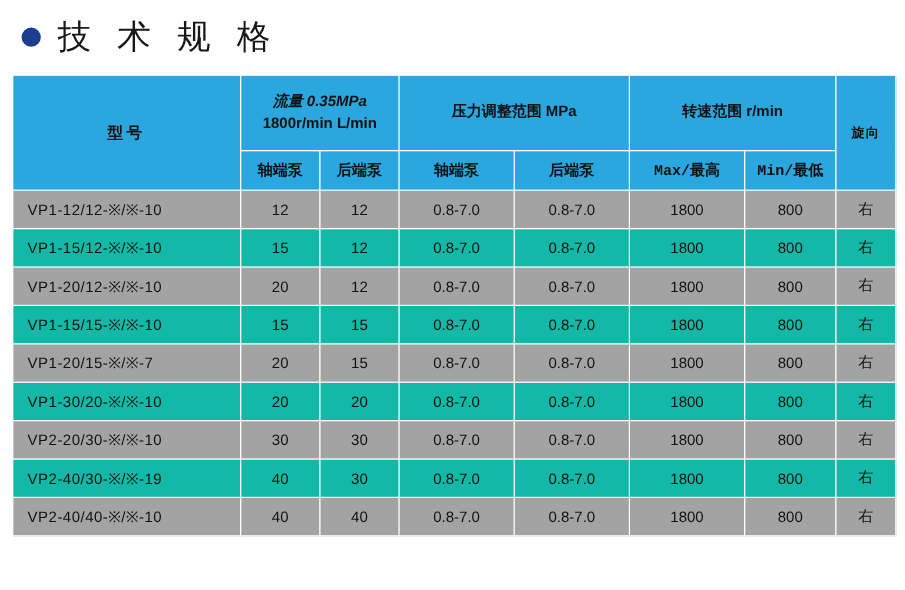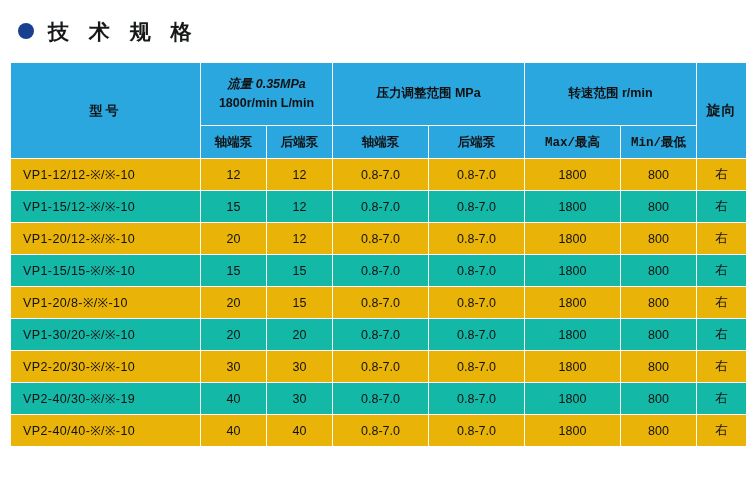--- a/index.html
+++ b/index.html
@@ -28,22 +28,22 @@
   }
   .bullet {
     width: 16px;
     height: 16px;
     border-radius: 50%;
     background: #1b3f8f;
     margin-right: 14px;
     flex: 0 0 auto;
   }
   .page-title {
-    font-size: 21px;
-    font-weight: bold;
+    font-size: 28px;
+    font-weight: normal;
     letter-spacing: 7px;
     color: #16181a;
     line-height: 1;
   }
   .table-wrap {
     margin: 14px 8px 0 10px;
   }
   table.spec {
     border-collapse: collapse;
     width: 736px;
@@ -67,33 +67,33 @@
     height: 62px;
     line-height: 1.55;
   }
   thead th.model {
     height: 94px;
     font-size: 13px;
     letter-spacing: 3px;
   }
   thead th.rot {
     height: 94px;
-    font-size: 14px;
+    font-size: 11px;
     letter-spacing: 1px;
   }
   thead .sub {
     font-size: 12.5px;
     font-family: Liberation Mono, monospace;
   }
   tbody td {
     height: 31px;
     font-size: 12.5px;
   }
   tbody tr.odd td {
-    background: #eab308;
+    background: #a3a3a3;
   }
   tbody tr.even td {
     background: #14b8a6;
   }
   tbody td.model-cell {
     text-align: left;
     padding-left: 12px;
     letter-spacing: 0.4px;
     font-size: 12.5px;
   }
@@ -177,21 +177,21 @@
           <td class="model-cell">VP1-15/15-※/※-10</td>
           <td>15</td>
           <td>15</td>
           <td>0.8-7.0</td>
           <td>0.8-7.0</td>
           <td>1800</td>
           <td>800</td>
           <td>右</td>
         </tr>
         <tr class="odd">
-          <td class="model-cell">VP1-20/8-※/※-10</td>
+          <td class="model-cell">VP1-20/15-※/※-7</td>
           <td>20</td>
           <td>15</td>
           <td>0.8-7.0</td>
           <td>0.8-7.0</td>
           <td>1800</td>
           <td>800</td>
           <td>右</td>
         </tr>
         <tr class="even">
           <td class="model-cell">VP1-30/20-※/※-10</td>

